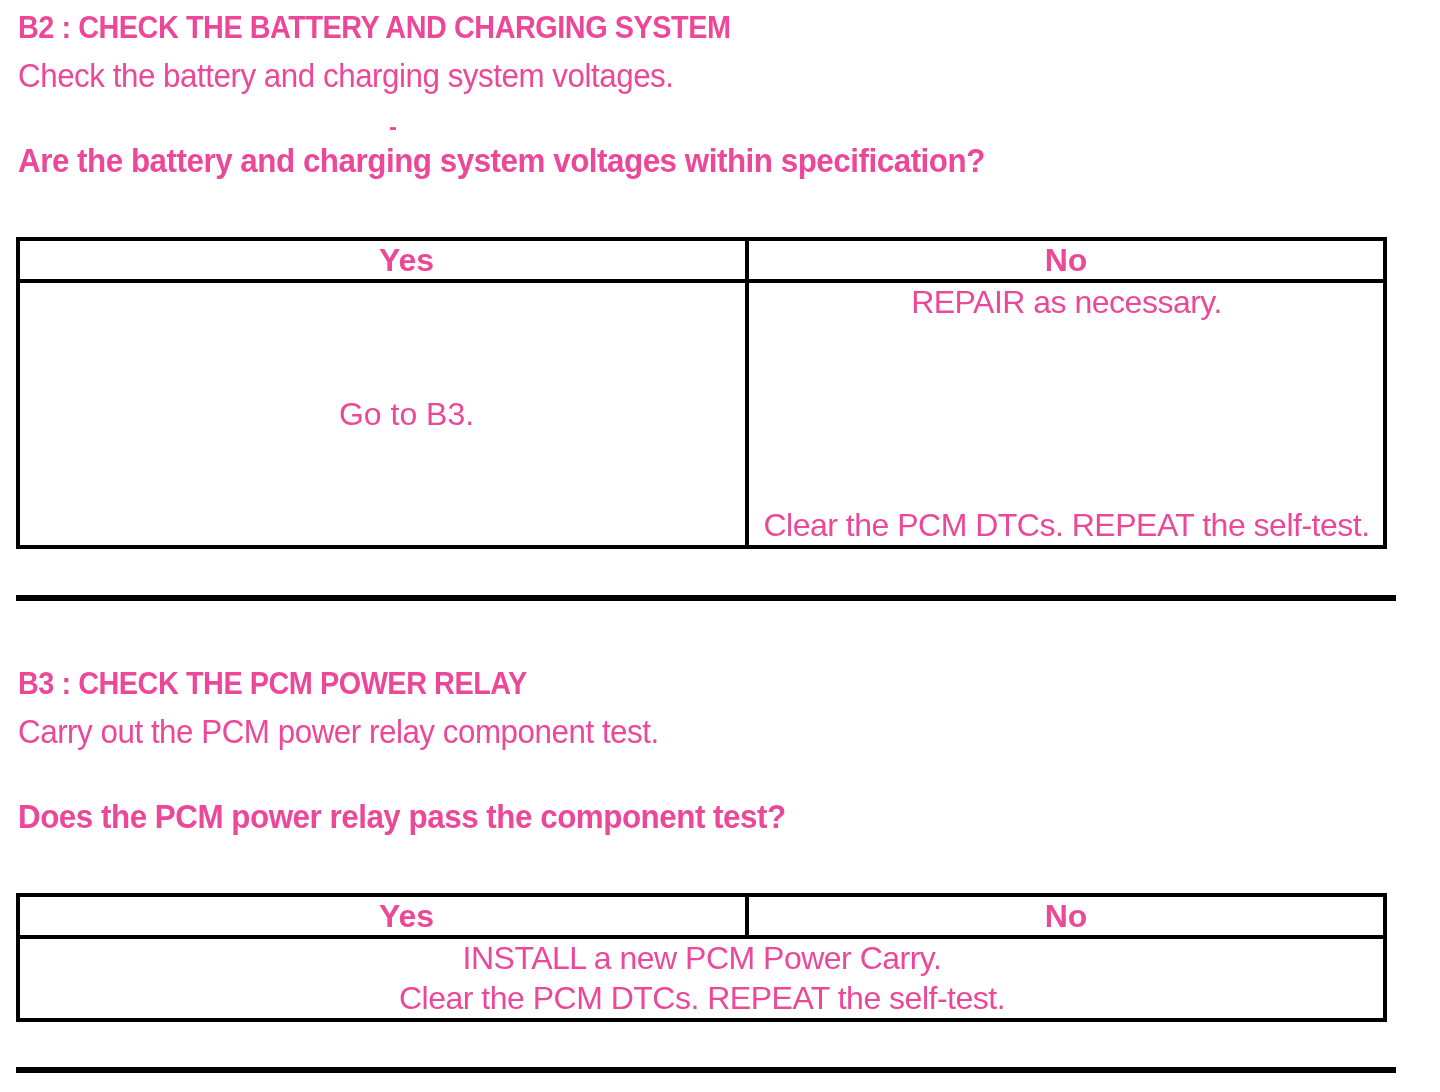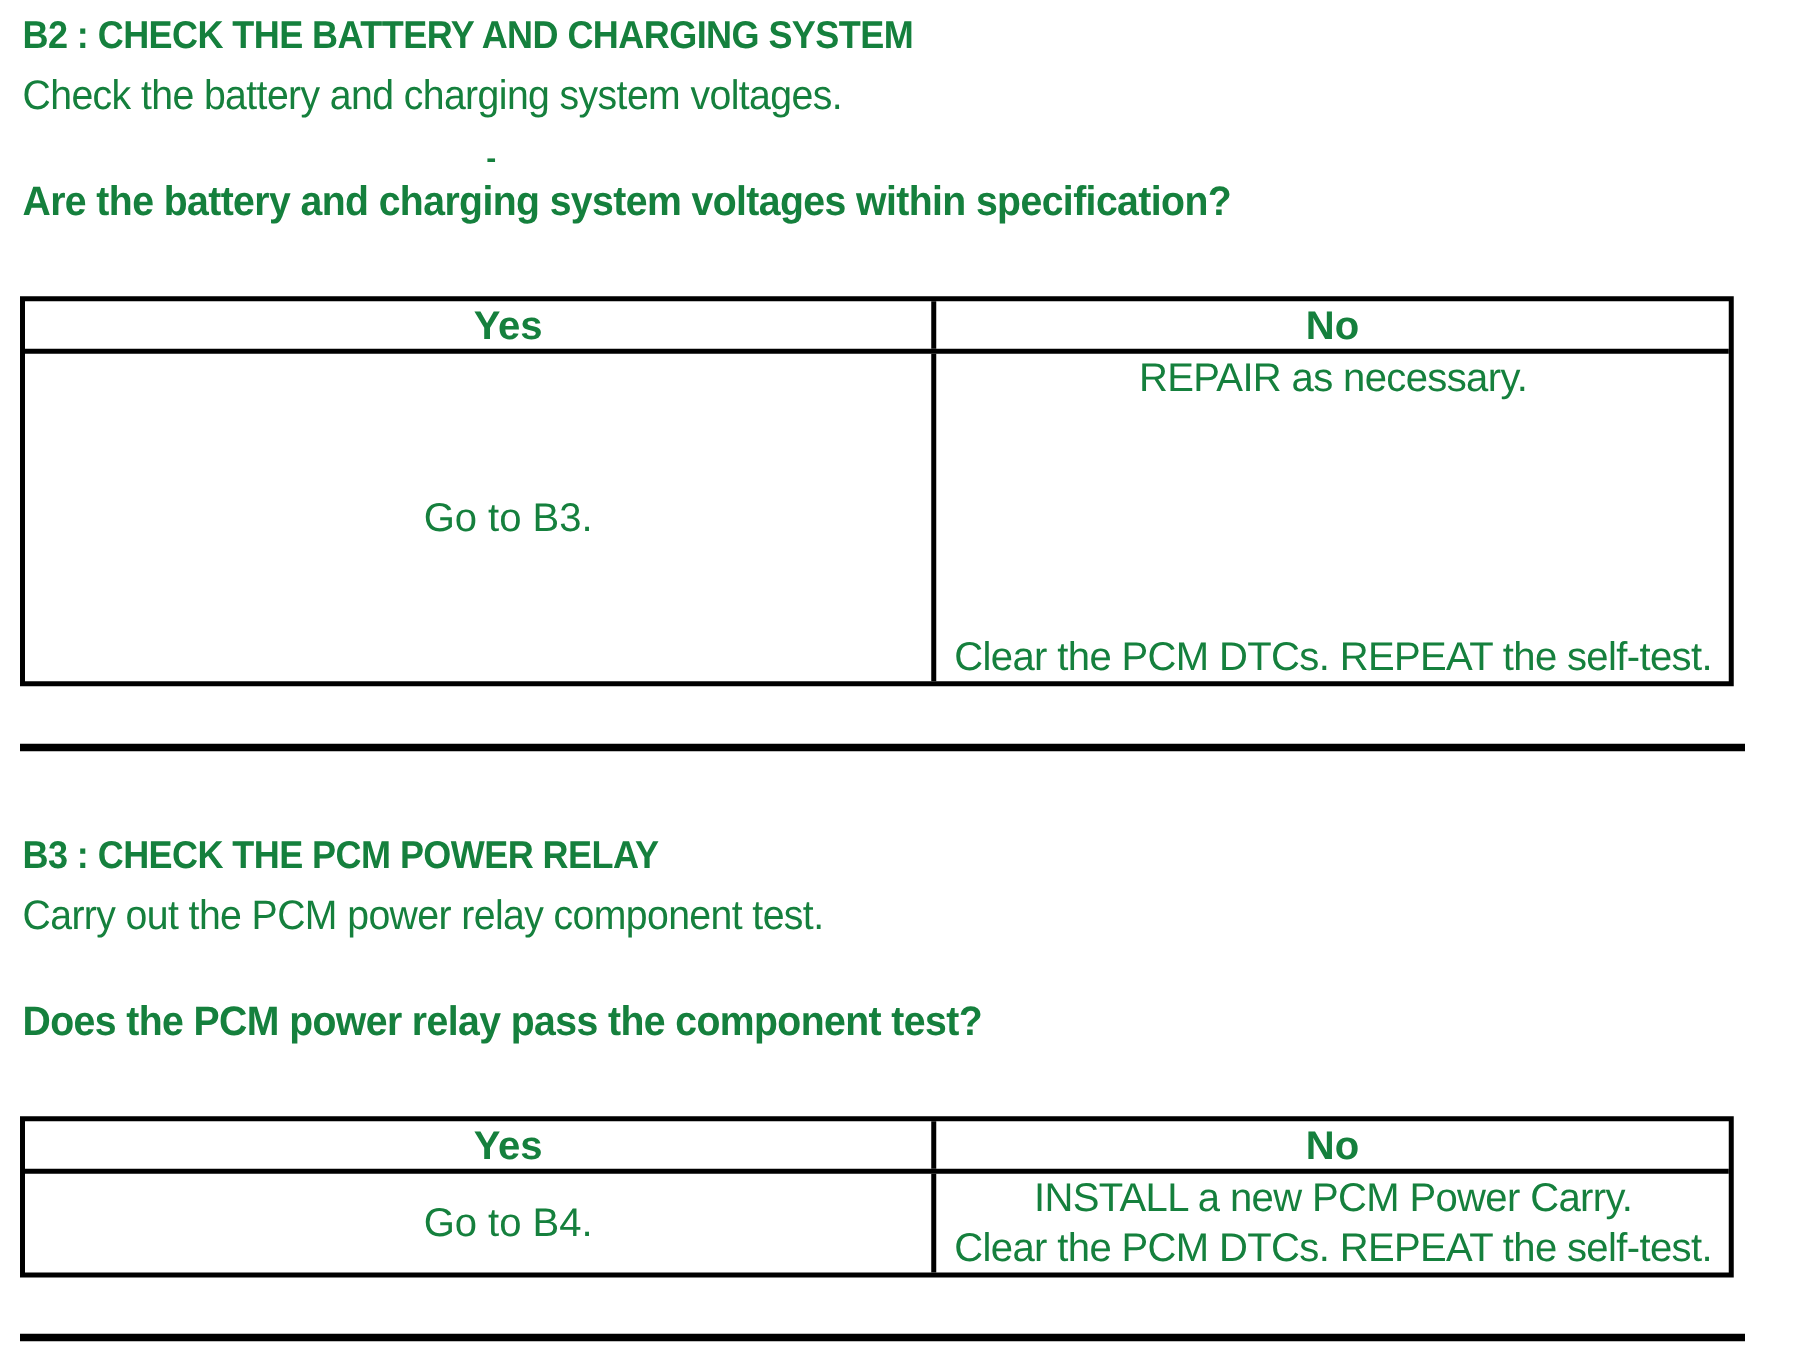--- a/index.html
+++ b/index.html
@@ -5,21 +5,21 @@
   html, body {
     margin: 0;
     padding: 0;
     background: #ffffff;
   }
   .page {
     position: relative;
     width: 1440px;
     height: 1092px;
     background: #ffffff;
-    color: #15803d;
+    color: #ec4899;
     font-family: "Liberation Sans", "DejaVu Sans", sans-serif;
     overflow: hidden;
   }
   .abs { position: absolute; }
 
   
   .step-heading {
     left: 18px;
     font-weight: bold;
     font-size: 31px;
@@ -151,23 +151,20 @@
   <div class="abs instruction" style="top:713px;">Carry out the PCM power relay component test.</div>
 
   <div class="abs question" style="top:798px;">Does the PCM power relay pass the component test?</div>
 
   <div class="abs dtable" style="top:893px; height:129px;">
     <div class="hdr-row">
       <div class="hdr-cell col-yes">Yes</div>
       <div class="hdr-cell col-no">No</div>
     </div>
     <div class="body-row">
-      <div class="col-yes">
-        <span>Go to B4.</span>
-      </div>
       <div class="col-no">
         <div class="no-line">INSTALL a new PCM Power Carry.</div>
         <div class="no-line">Clear the PCM DTCs. REPEAT the self-test.</div>
       </div>
     </div>
   </div>
 
   <div class="abs hr-divider" style="top:1067px;"></div>
 
 </div>

